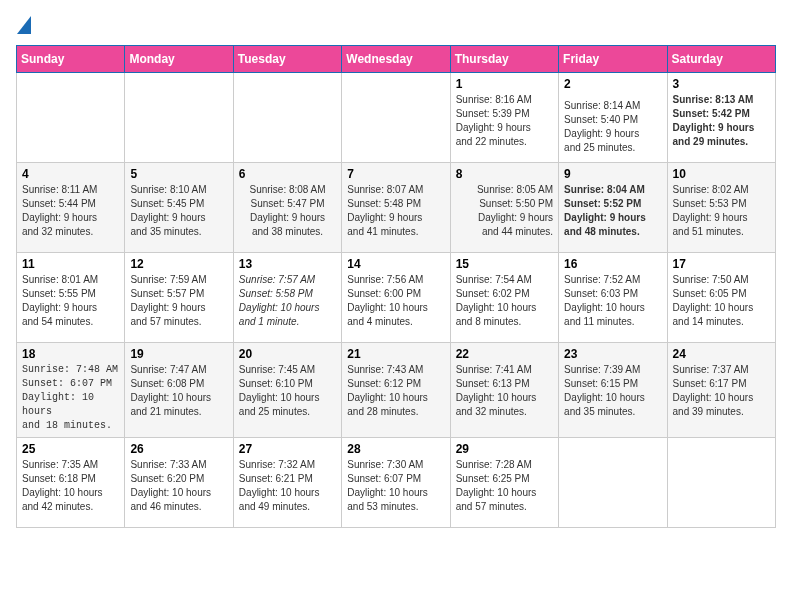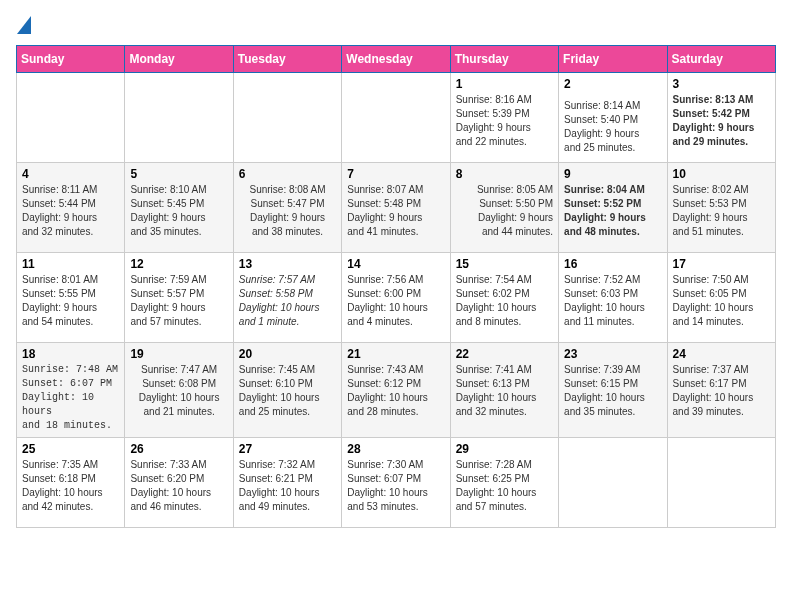--- a/index.html
+++ b/index.html
@@ -251,21 +251,21 @@
       <tr>
         <td>
           <span class="day-num">18</span>
           <div class="cell-content" style="white-space: pre-line; font-family: Liberation Mono, monospace;">Sunrise: 7:48 AM
 Sunset: 6:07 PM
 Daylight: 10 hours
 and 18 minutes.</div>
         </td>
         <td>
           <span class="day-num">19</span>
-          <div class="cell-content" style="white-space: pre-line; text-align: center;">Sunrise: 7:47 AM
+          <div class="cell-content" style="white-space: pre-line;">Sunrise: 7:47 AM
 Sunset: 6:08 PM
 Daylight: 10 hours
 and 21 minutes.</div>
         </td>
         <td>
           <span class="day-num">20</span>
           <div class="cell-content" style="white-space: pre-line;">Sunrise: 7:45 AM
 Sunset: 6:10 PM
 Daylight: 10 hours
 and 25 minutes.</div>

